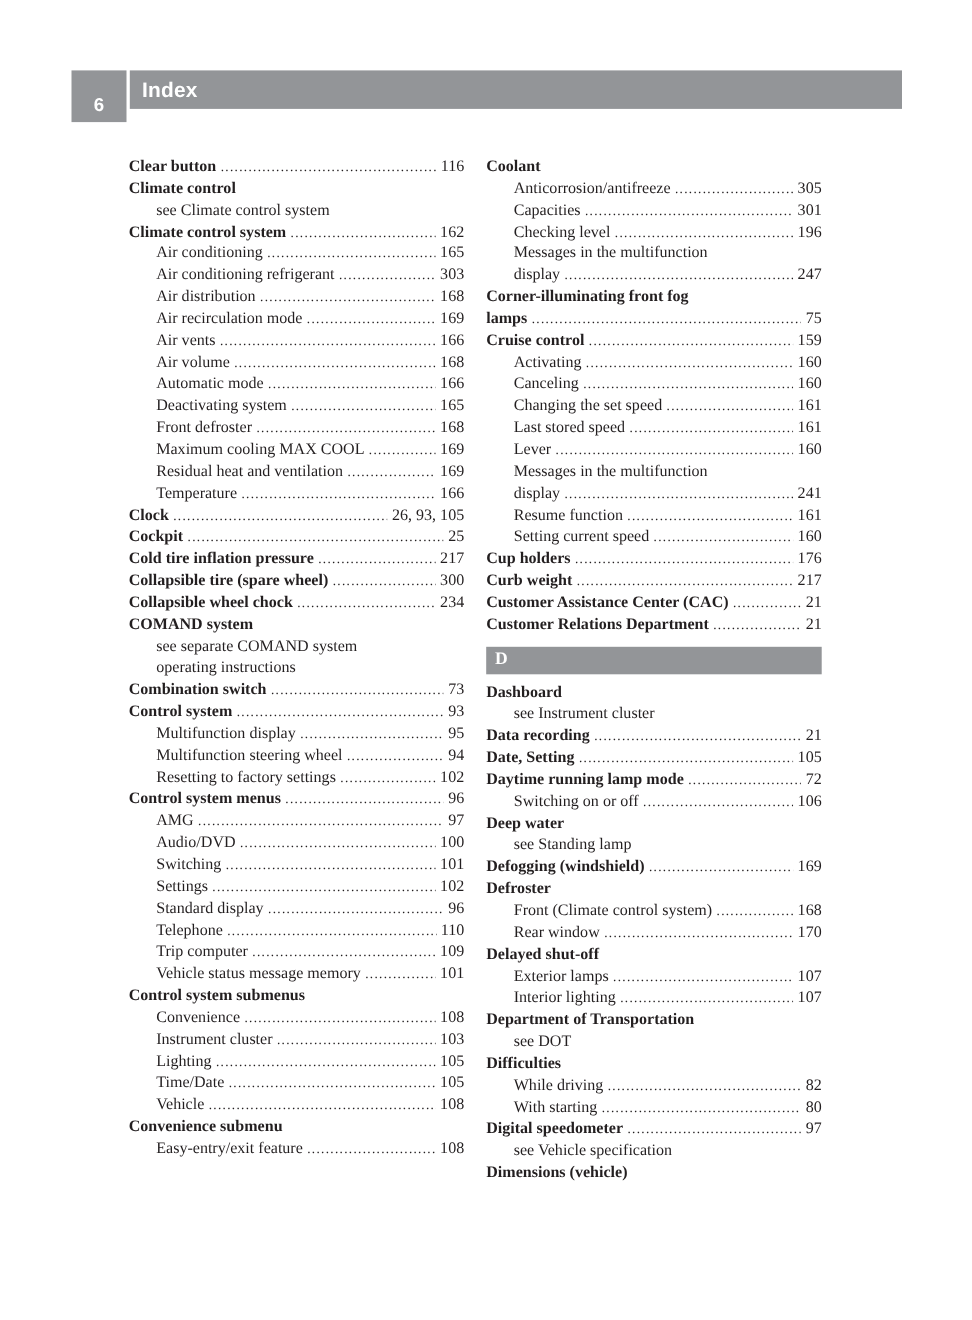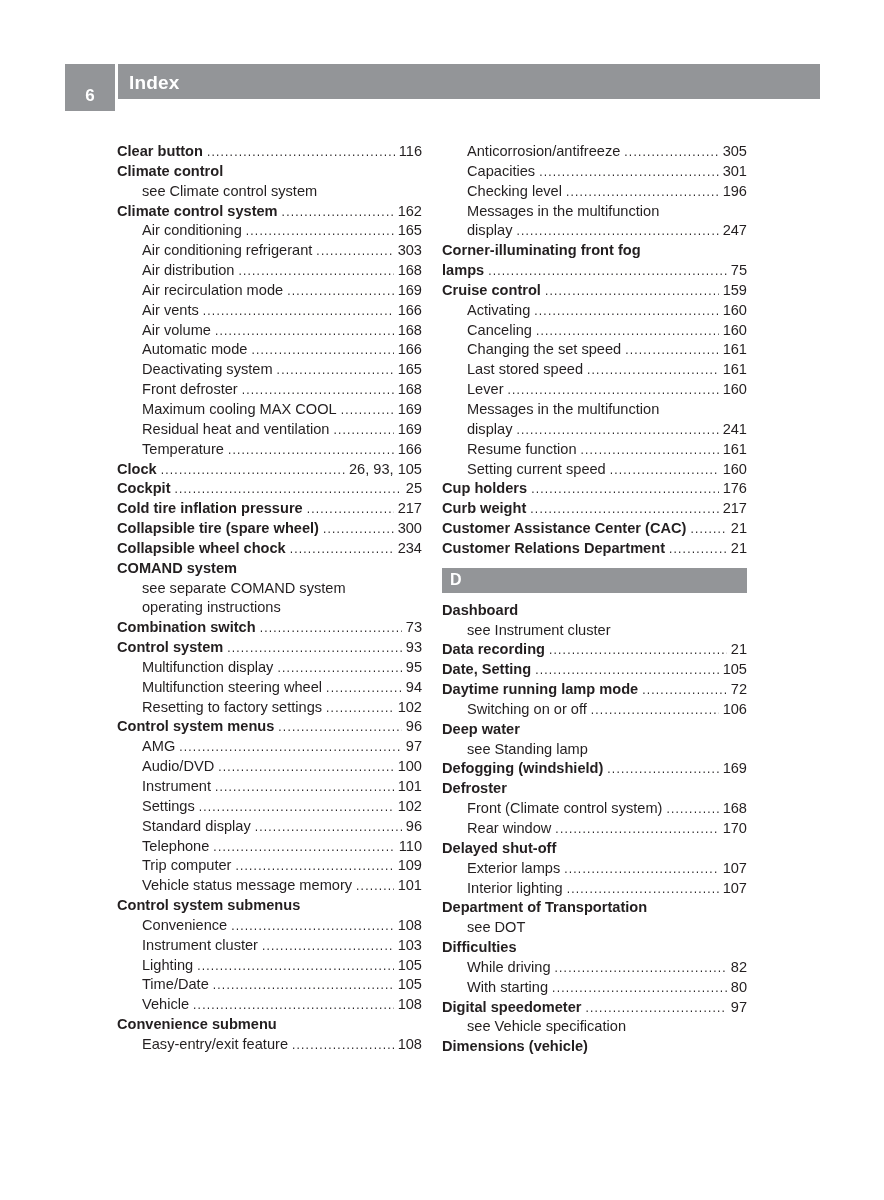--- a/index.html
+++ b/index.html
@@ -55,20 +55,21 @@
       color: #ffffff;
       font-weight: bold;
       font-size: 19px;
       letter-spacing: 0.2px;
     }
 
     .column {
       position: absolute;
       top: 142px;
       width: 305px;
+      font-family: Liberation Serif, serif;
     }
     .col-left { left: 117px; }
     .col-right { left: 442px; }
 
     .entry {
       height: 19.85px;
       line-height: 19.85px;
       font-size: 14.6px;
       display: flex;
       align-items: baseline;
@@ -274,21 +275,21 @@
       <span class="label">AMG</span>
       <span class="dots"></span>
       <span class="page">97</span>
     </div>
     <div class="entry lvl2">
       <span class="label">Audio/DVD</span>
       <span class="dots"></span>
       <span class="page">100</span>
     </div>
     <div class="entry lvl2">
-      <span class="label">Instrument</span>
+      <span class="label">Switching</span>
       <span class="dots"></span>
       <span class="page">101</span>
     </div>
     <div class="entry lvl2">
       <span class="label">Settings</span>
       <span class="dots"></span>
       <span class="page">102</span>
     </div>
     <div class="entry lvl2">
       <span class="label">Standard display</span>
@@ -345,20 +346,24 @@
     </div>
     <div class="entry lvl2">
       <span class="label">Easy-entry/exit feature</span>
       <span class="dots"></span>
       <span class="page">108</span>
     </div>
   </div>
 
 <div class="column col-right">
   <div id="col-right-top">
+      <div class="entry lvl1 no-dots">
+        <span class="label">Coolant</span>
+        <span class="page"></span>
+      </div>
       <div class="entry lvl2">
         <span class="label">Anticorrosion/antifreeze</span>
         <span class="dots"></span>
         <span class="page">305</span>
       </div>
       <div class="entry lvl2">
         <span class="label">Capacities</span>
         <span class="dots"></span>
         <span class="page">301</span>
       </div>

